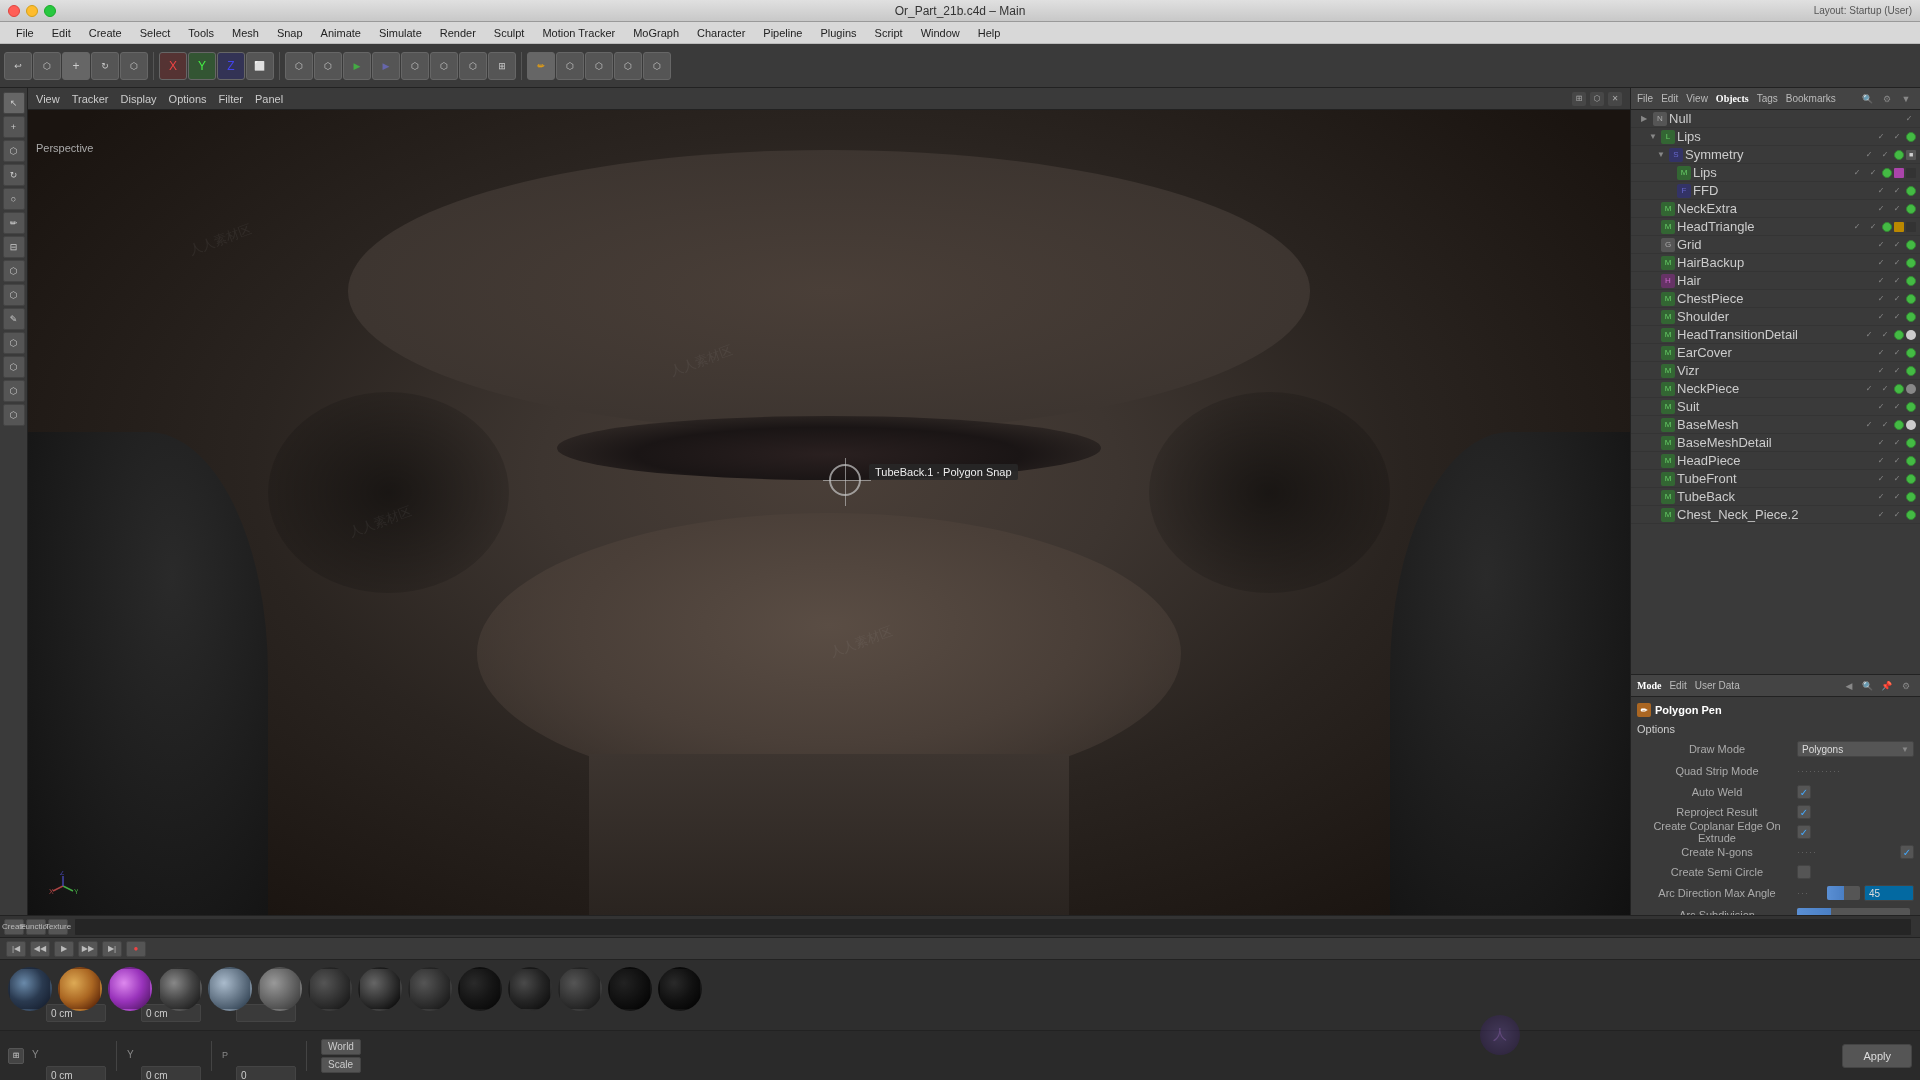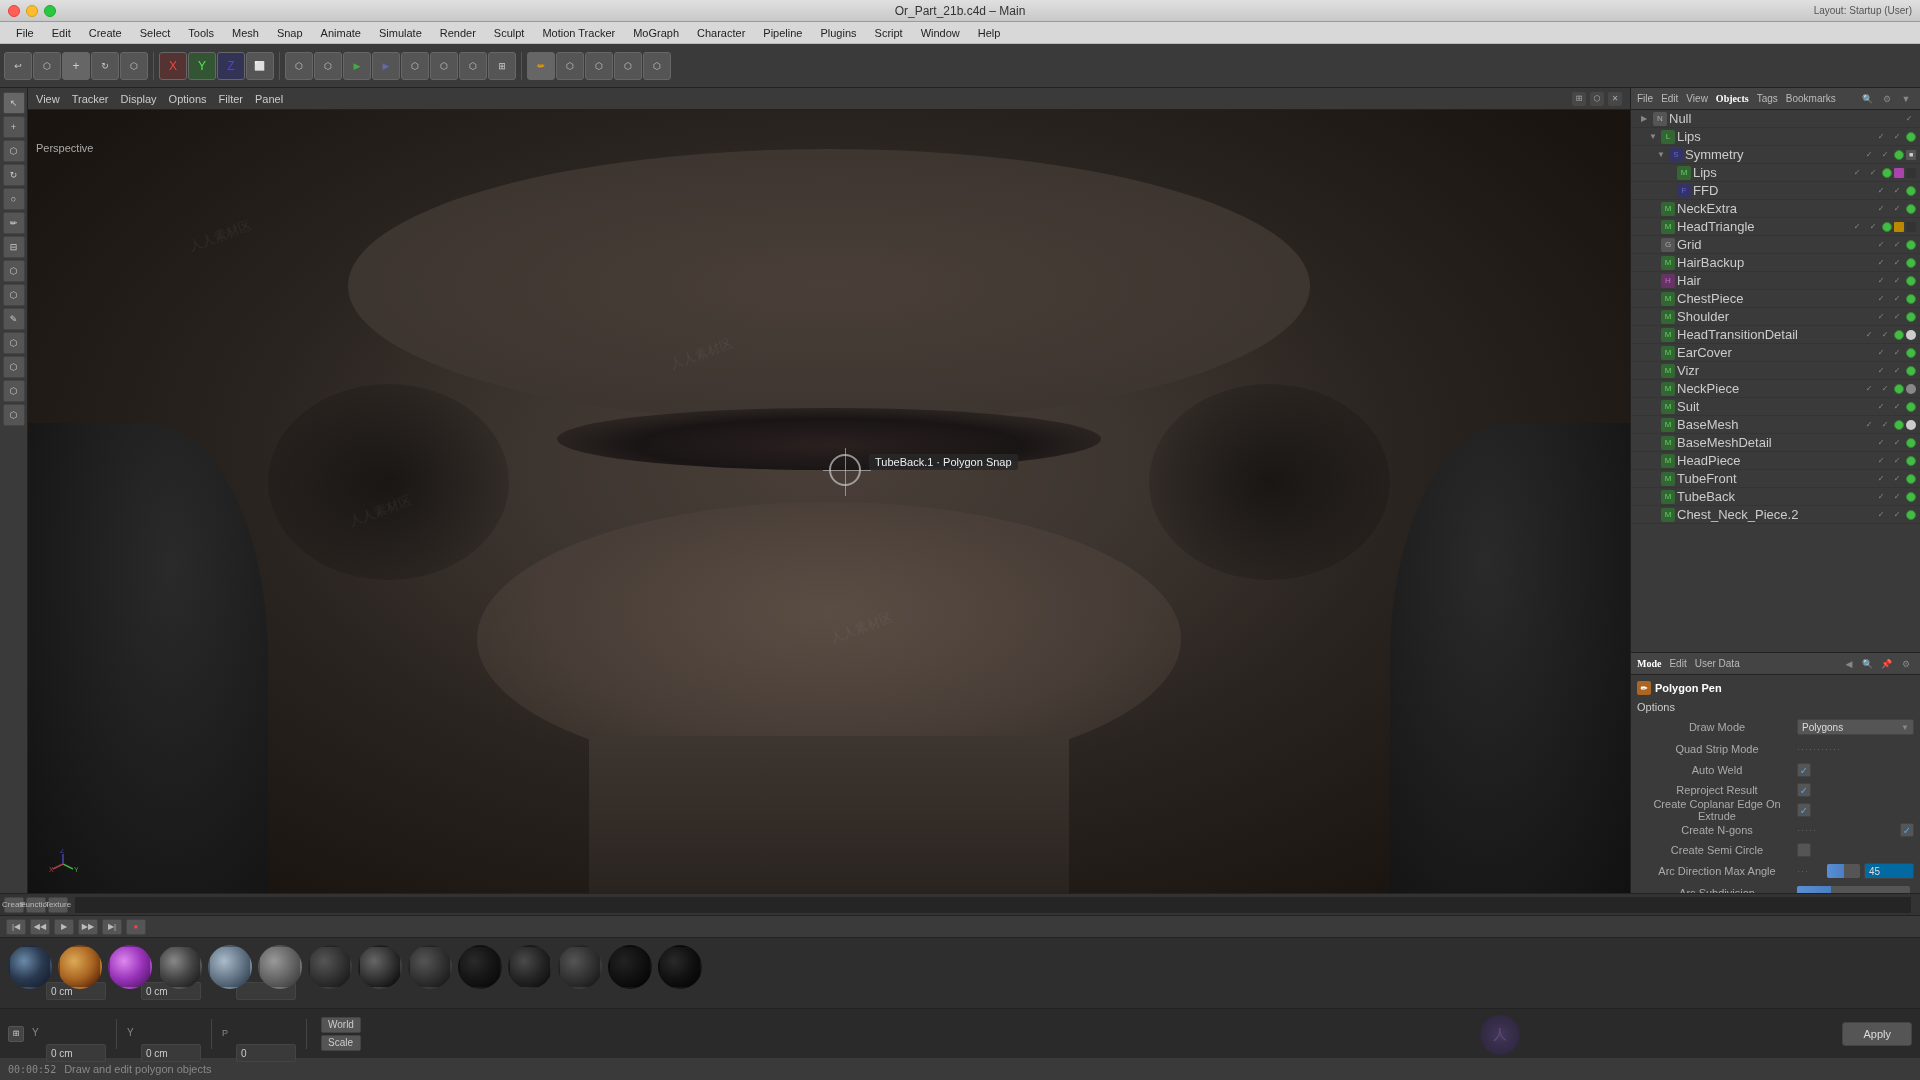--- a/index.html
+++ b/index.html
@@ -1357,18 +1357,14 @@
       <div class="transform-separator"></div>
 
       <div style="display:flex;flex-direction:column;gap:2px;margin-left:4px;">
         <div style="height:16px;background:#555;border:1px solid #444;border-radius:2px;padding:0 6px;display:flex;align-items:center;font-size:10px;color:#ccc;cursor:pointer;">World</div>
         <div style="height:16px;background:#555;border:1px solid #444;border-radius:2px;padding:0 6px;display:flex;align-items:center;font-size:10px;color:#ccc;cursor:pointer;">Scale</div>
       </div>
 
       <div class="apply-btn">Apply</div>
     </div>
 
-    <div id="status-bar">
-      <span class="status-timer">00:00:52</span>
-      <span class="status-text">Draw and edit polygon objects</span>
-    </div>
   </div>
 </div>
 
 </body></html>

